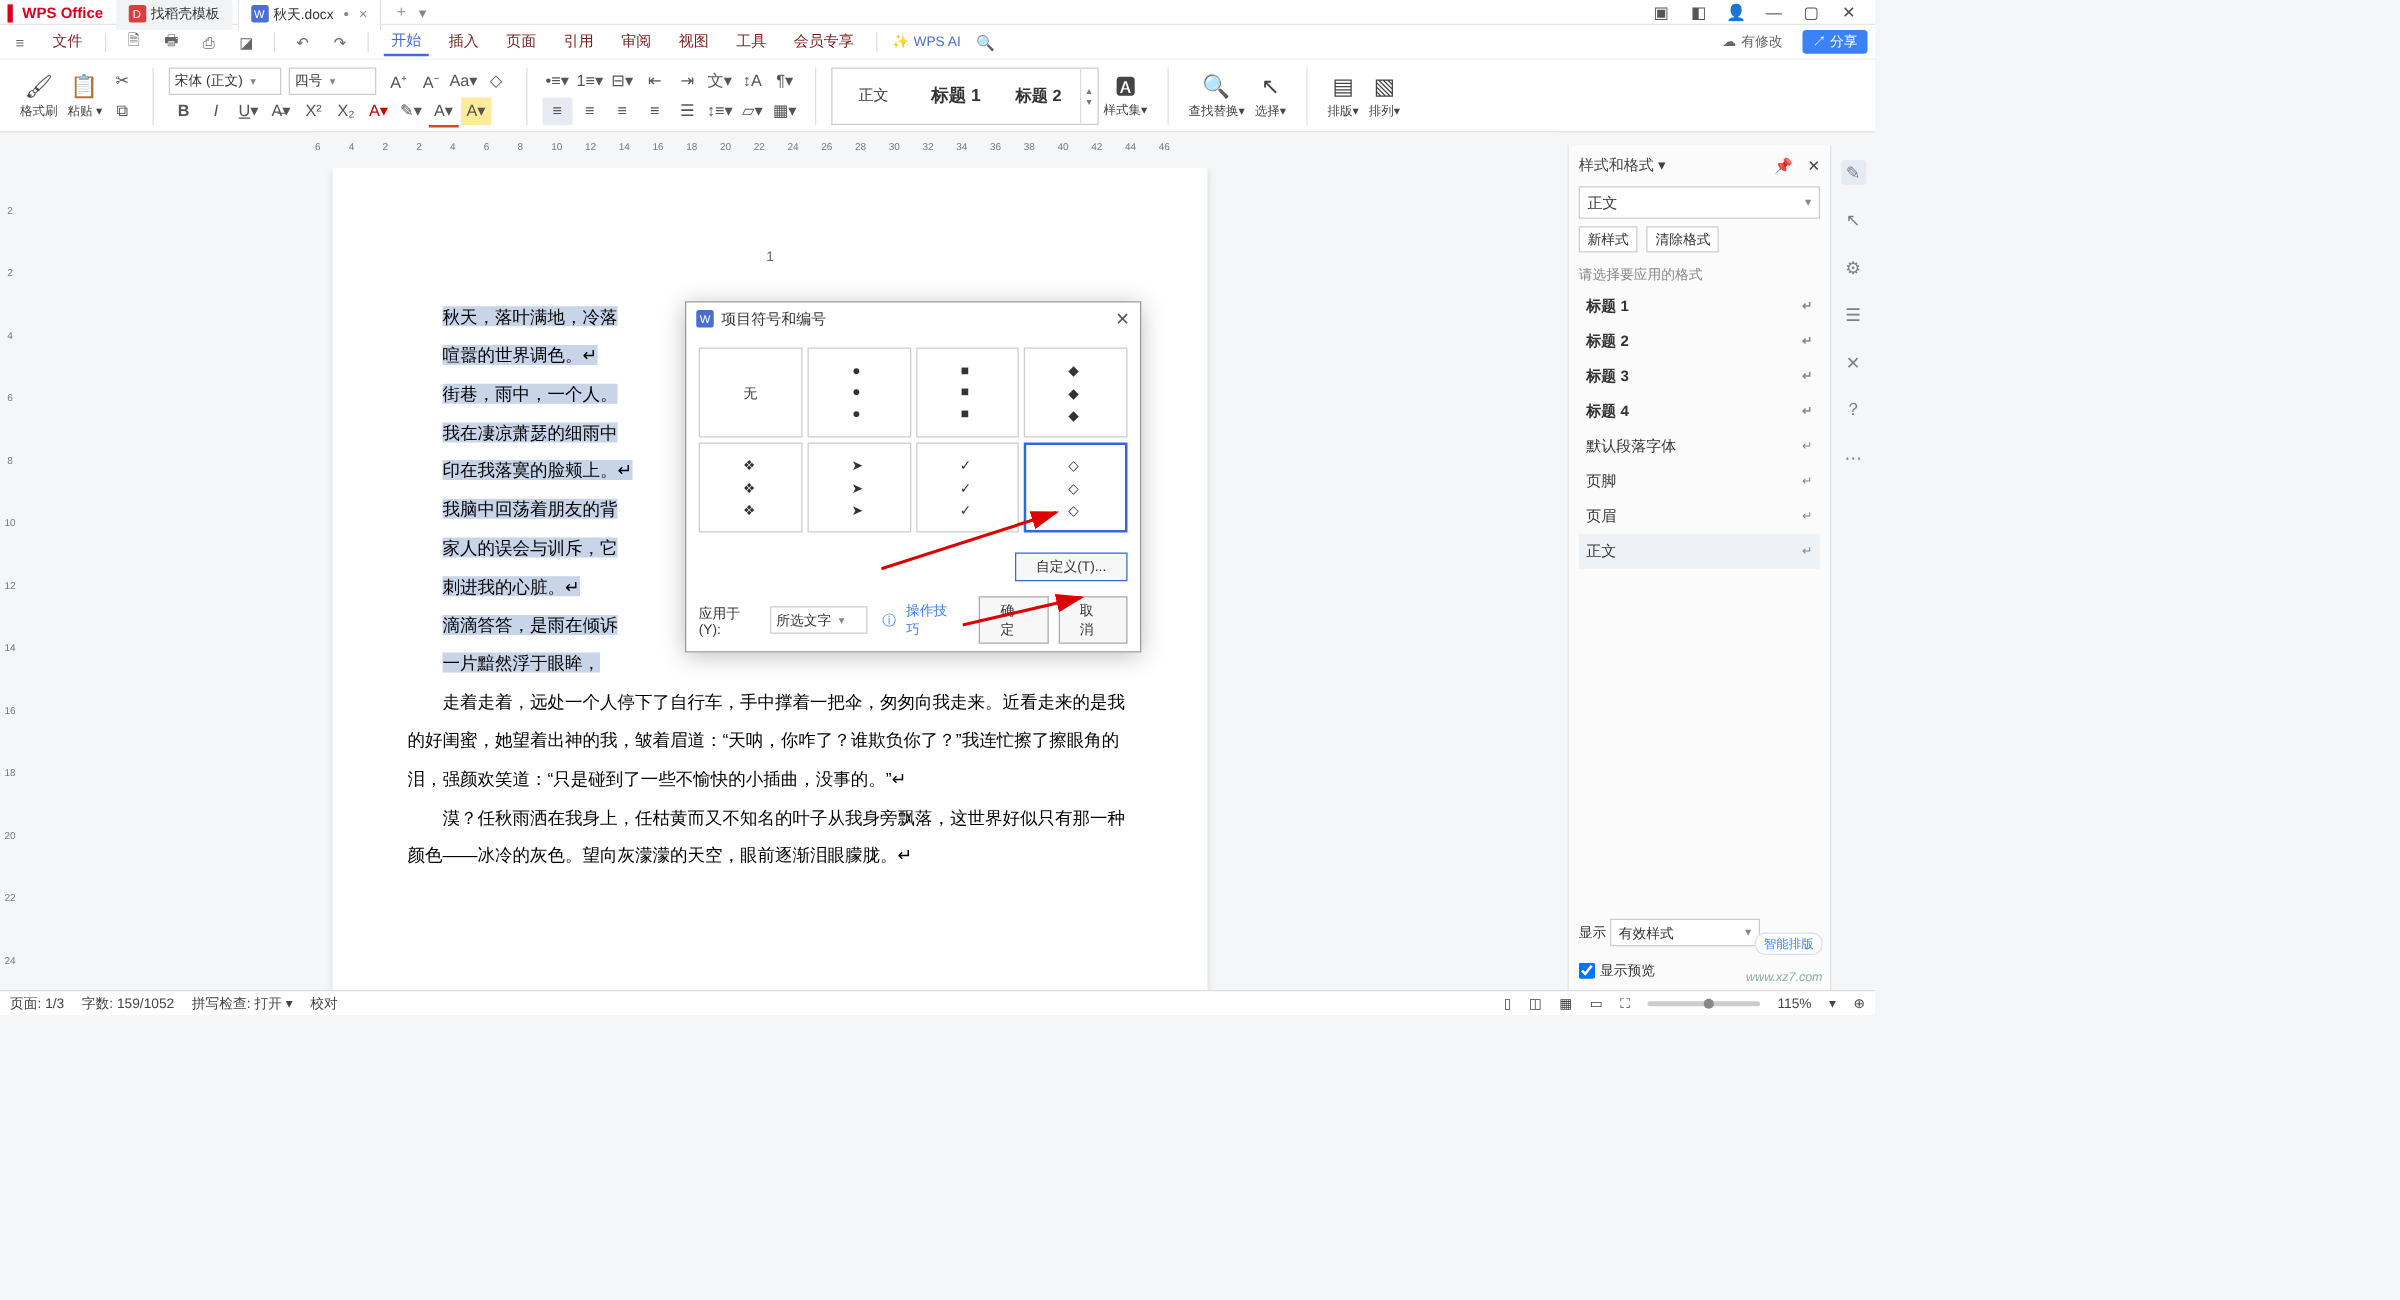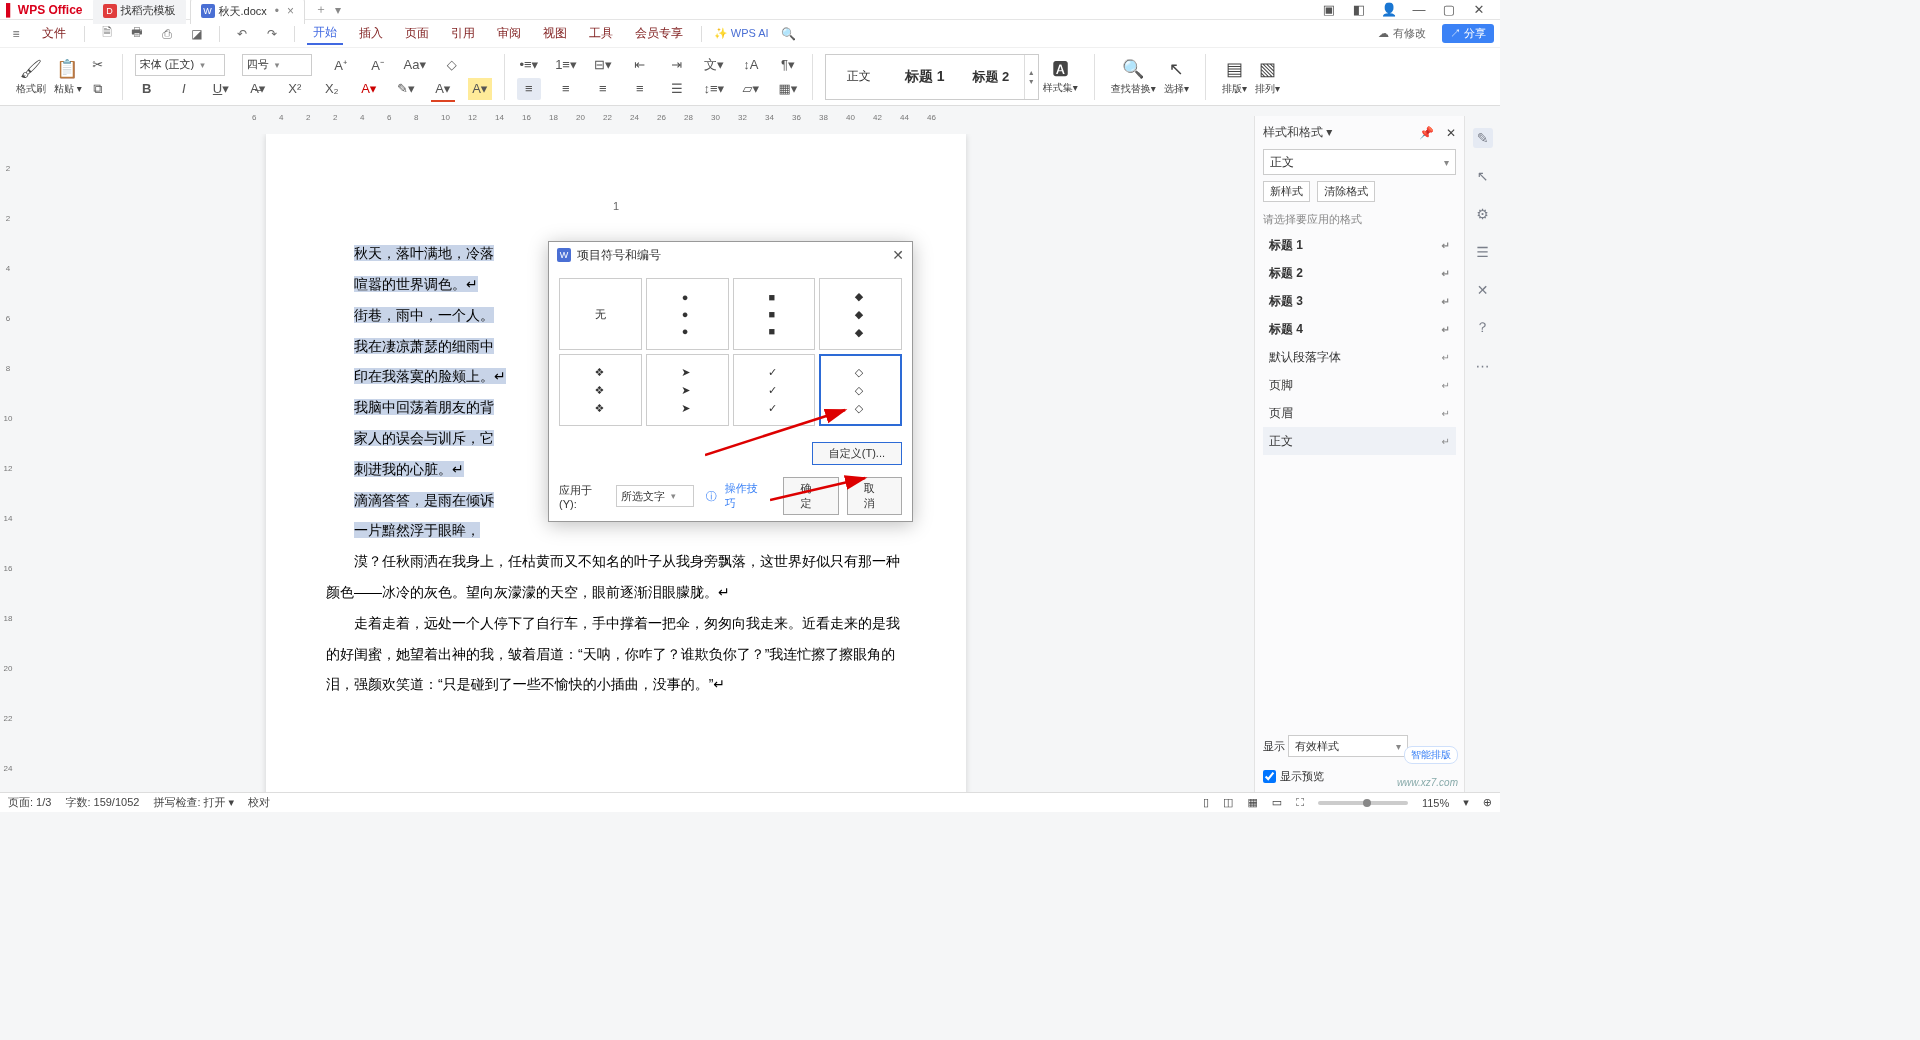--- a/index.html
+++ b/index.html
@@ -29,21 +29,21 @@
 
 .ribbon { background: #fff; height: 58px; display: flex; align-items: center; padding: 2px 8px; gap: 4px; border-bottom: 1px solid #ddd; }
 .rib-group { display: flex; align-items: center; height: 100%; padding: 0 4px; }
 .rib-vert { display: flex; flex-direction: column; align-items: center; justify-content: center; font-size: 10px; color: #444; padding: 0 4px; }
 .rib-vert-ico { font-size: 18px; margin-bottom: 2px; }
 .rib-divider { width: 1px; background: #e0e0e0; height: 46px; margin: 0 4px; }
 .rib-select { height: 22px; border: 1px solid #ccc; font-size: 11px; padding: 0 4px; margin-right: 4px; display: inline-flex; align-items: center; background: #fff; }
 .rib-select .arrow { margin-left: 6px; color: #888; font-size: 9px; }
 .rib-icon-btn { width: 24px; height: 22px; display: inline-flex; align-items: center; justify-content: center; font-size: 13px; color: #555; }
 .rib-two-rows { display: flex; flex-direction: column; gap: 2px; }
-.rib-row { display: flex; align-items: center; gap: 13px; }
+.rib-row { display: flex; align-items: center; gap: 2px; }
 .style-gallery { border: 1px solid #ccc; height: 46px; display: flex; align-items: center; }
 .style-item { width: 62px; height: 40px; display: flex; align-items: center; justify-content: center; font-size: 12px; margin: 0 2px; }
 .style-item.h1 { font-weight: bold; font-size: 14px; }
 .style-item.h2 { font-weight: bold; font-size: 13px; }
 .style-gallery .more { width: 14px; display: flex; flex-direction: column; align-items: center; font-size: 8px; color: #777; border-left: 1px solid #ddd; height: 100%; justify-content: center; }
 .share-btn { background: #3b82f6; color: #fff; padding: 2px 8px; border-radius: 3px; font-size: 11px; margin-left: 6px; }
 .modify-label { color: #666; font-size: 11px; display: flex; align-items: center; gap: 4px; }
 .char-A.red { color: #c00; }
 .char-A.yellow { background: #ffeb99; padding: 0 2px; }
 .char-A.color { position: relative; }
@@ -324,22 +324,22 @@
           <div class="doc-indent"><span class="sel">秋天，落叶满地，冷落</span></div>
           <div class="doc-indent"><span class="sel">喧嚣的世界调色。↵</span></div>
           <div class="doc-indent"><span class="sel">街巷，雨中，一个人。</span></div>
           <div class="doc-indent"><span class="sel">我在凄凉萧瑟的细雨中</span></div>
           <div class="doc-indent"><span class="sel">印在我落寞的脸颊上。↵</span></div>
           <div class="doc-indent"><span class="sel">我脑中回荡着朋友的背</span></div>
           <div class="doc-indent"><span class="sel">家人的误会与训斥，它</span></div>
           <div class="doc-indent"><span class="sel">刺进我的心脏。↵</span></div>
           <div class="doc-indent"><span class="sel">滴滴答答，是雨在倾诉</span></div>
           <div class="doc-indent"><span class="sel">一片黯然浮于眼眸，</span></div>
+          <div class="doc-indent">走着走着，远处一个人停下了自行车，手中撑着一把伞，匆匆向我走来。近看走来的是我的好闺蜜，她望着出神的我，皱着眉道：“天呐，你咋了？谁欺负你了？”我连忙擦了擦眼角的泪，强颜欢笑道：“只是碰到了一些不愉快的小插曲，没事的。”↵</div>
           <div class="doc-indent">漠？任秋雨洒在我身上，任枯黄而又不知名的叶子从我身旁飘落，这世界好似只有那一种颜色——冰冷的灰色。望向灰濛濛的天空，眼前逐渐泪眼朦胧。↵</div>
-          <div class="doc-indent">走着走着，远处一个人停下了自行车，手中撑着一把伞，匆匆向我走来。近看走来的是我的好闺蜜，她望着出神的我，皱着眉道：“天呐，你咋了？谁欺负你了？”我连忙擦了擦眼角的泪，强颜欢笑道：“只是碰到了一些不愉快的小插曲，没事的。”↵</div>
         </div>
     </div>
   </div>
 </div>
 
 <div class="rp-side-icons">
   <span class="sico selected">✎</span>
   <span class="sico">↖</span>
   <span class="sico">⚙</span>
   <span class="sico">☰</span>

